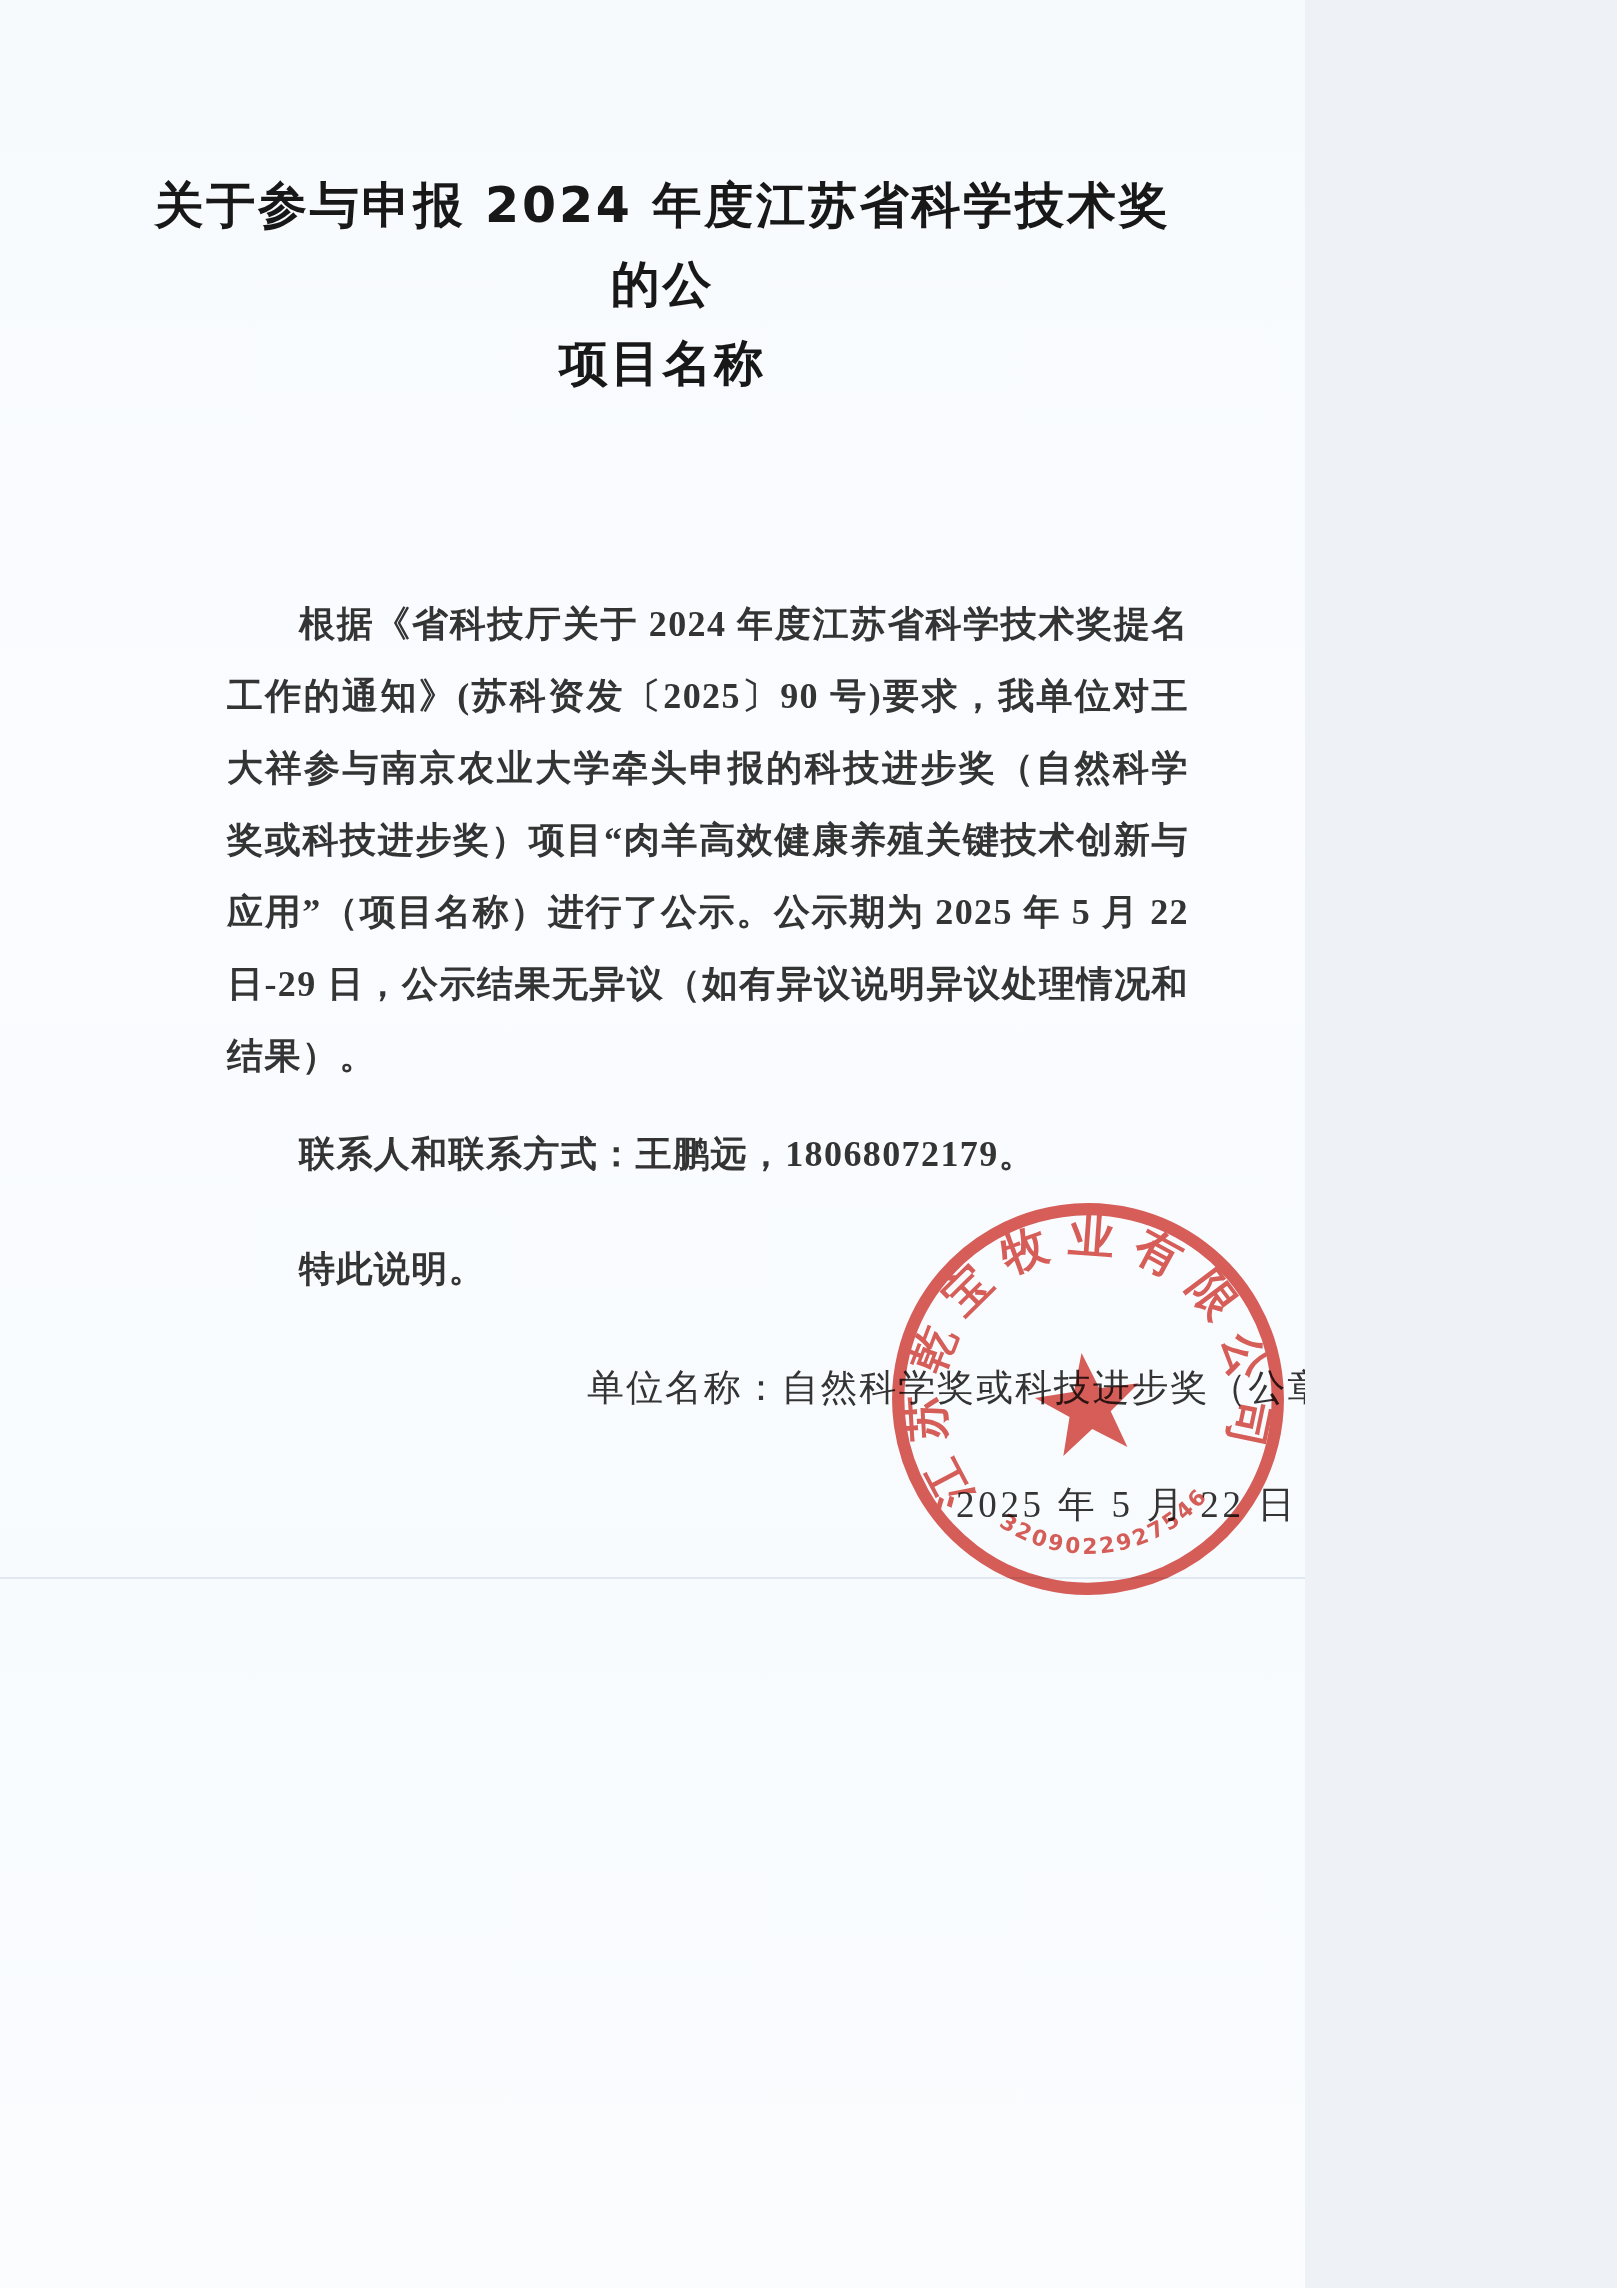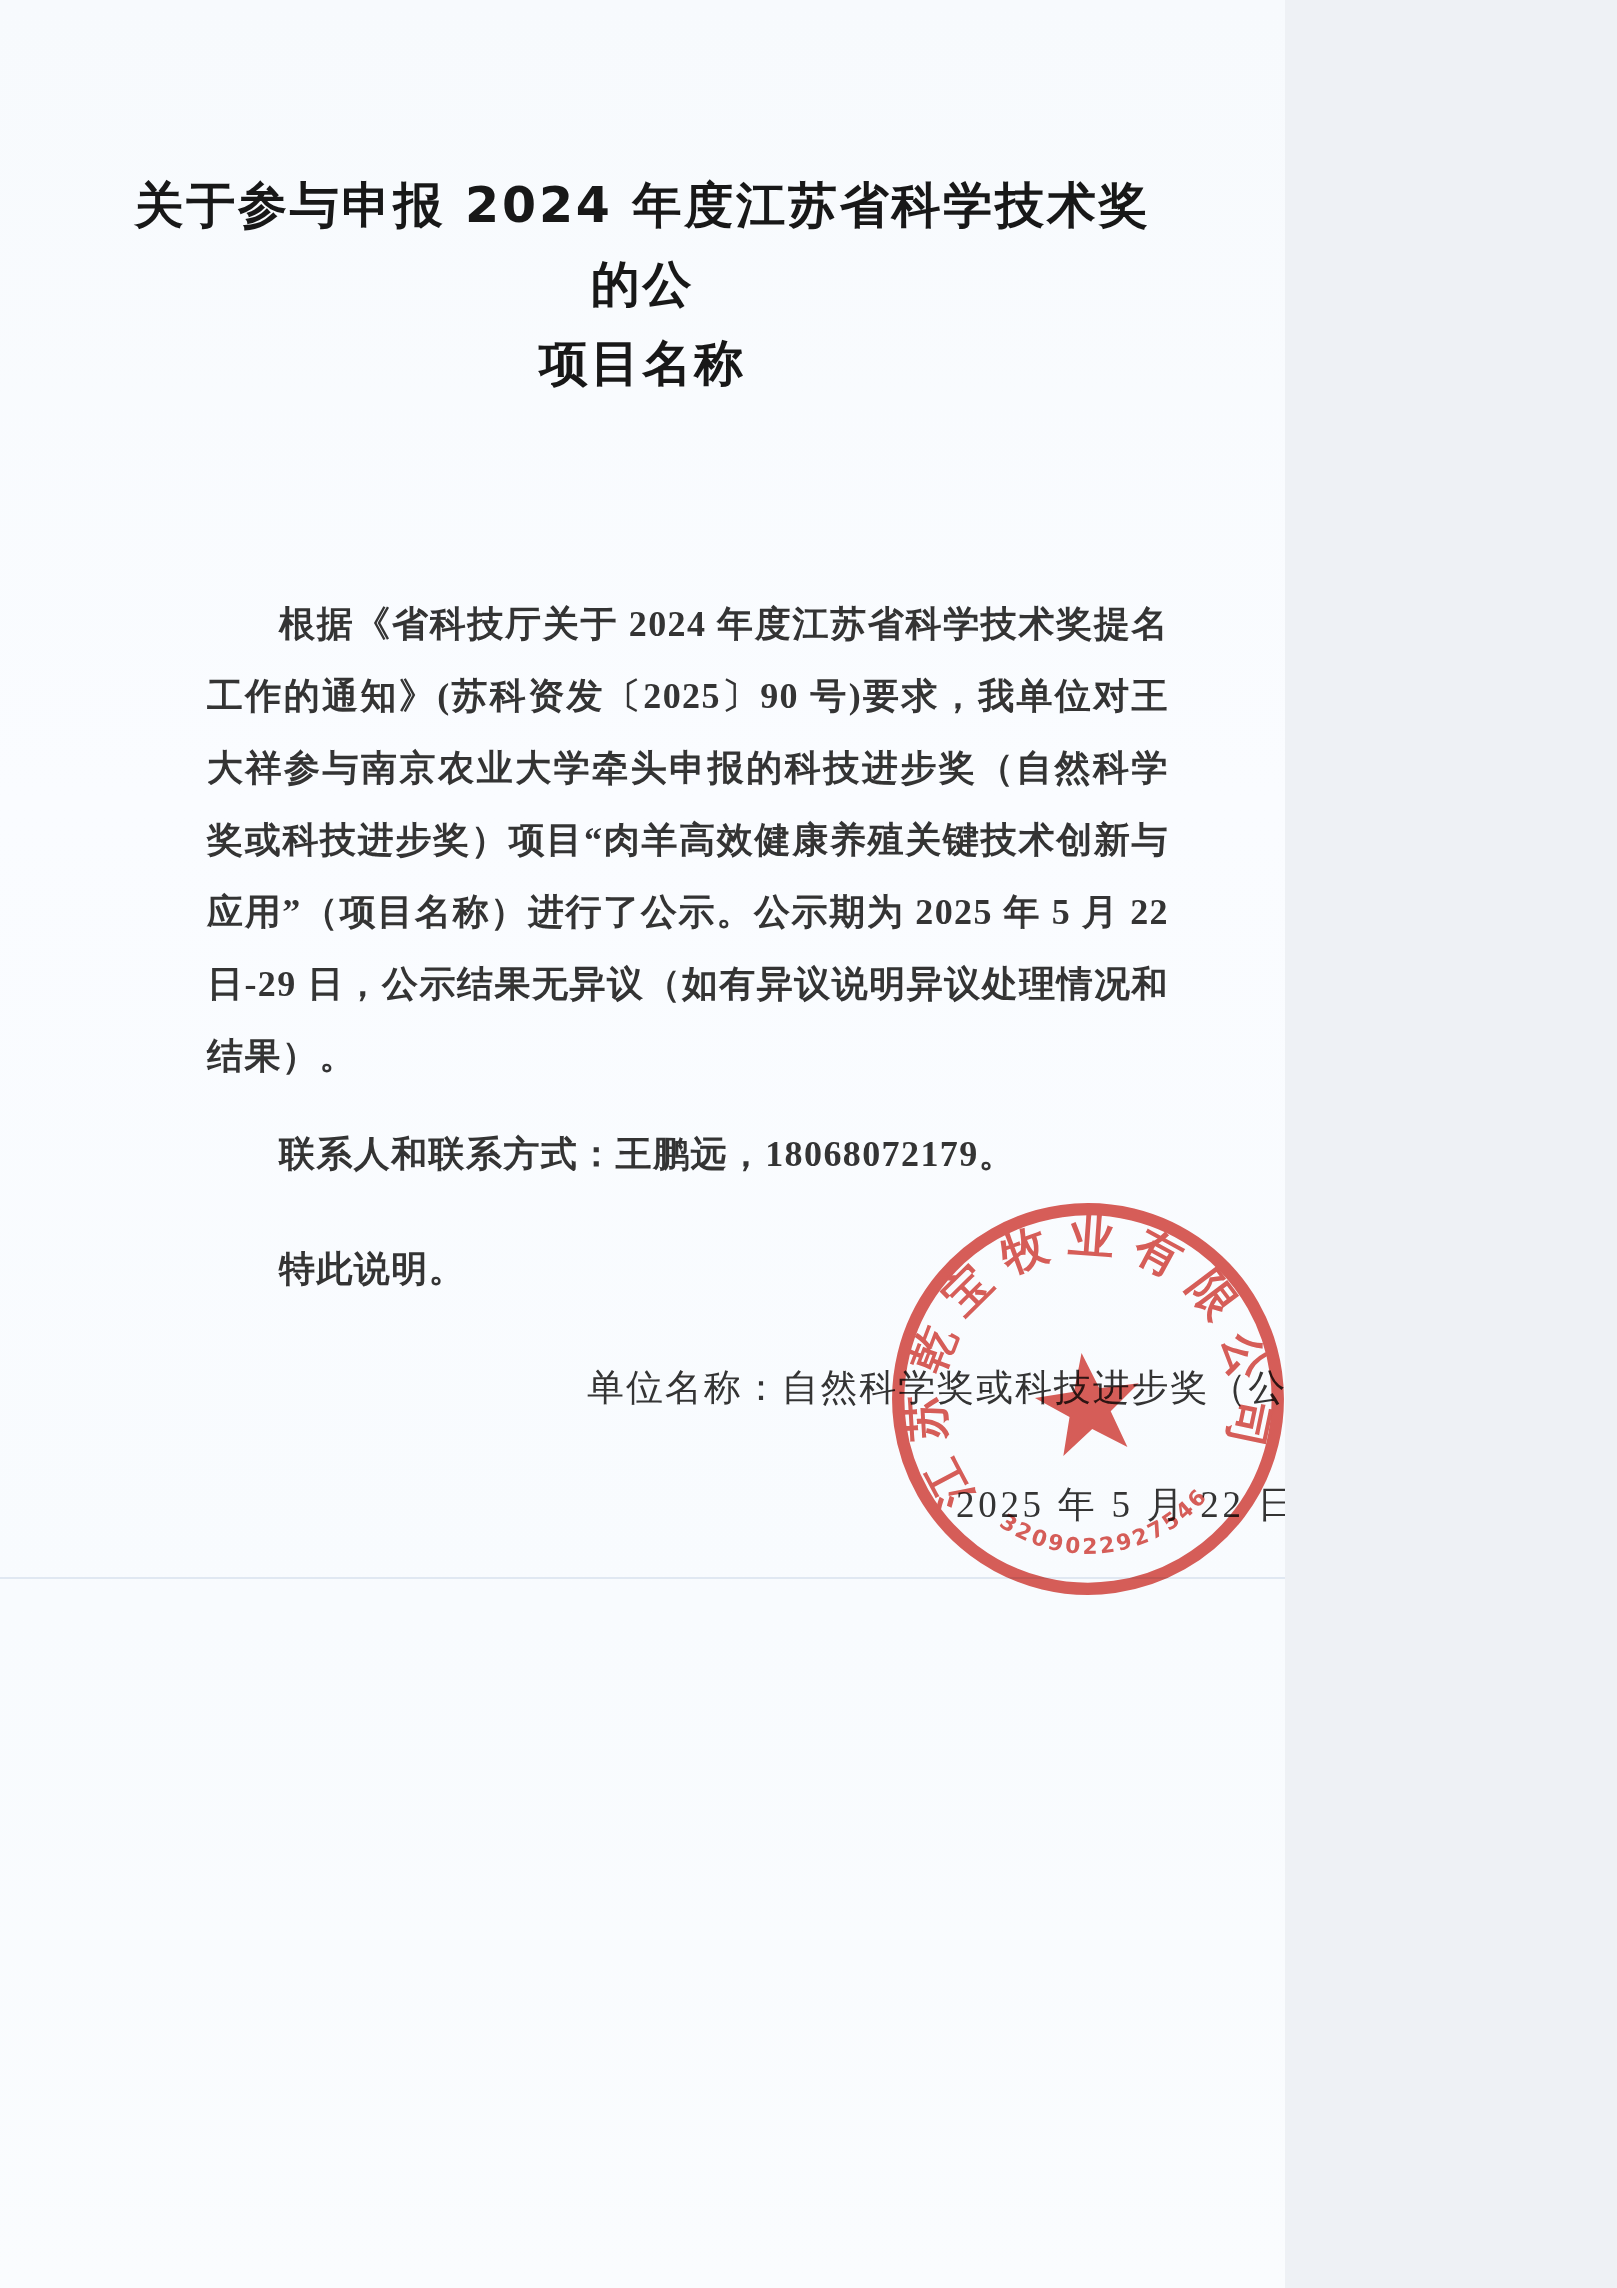--- a/index.html
+++ b/index.html
@@ -7,20 +7,21 @@
     width:1617px;height:2289px;
     background:#eef1f5;
     font-family:"Liberation Serif", serif;
   }
   .page{
     position:relative;
     width:1285px;height:2289px;
     background:linear-gradient(180deg,#f7fafd 0%,#fafcff 35%,#f8fbfe 70%,#fafcfe 100%);
     overflow:hidden;
     color:#2e2e2e;
+    padding-left:20px;
   }
   .doc-title{
     margin:166px 112px 0 112px;
     text-align:center;
     font-family:"DejaVu Sans","Liberation Sans",sans-serif;
     font-weight:700;
     font-size:49px;
     line-height:79px;
     color:#181818;
     letter-spacing:2.8px;

